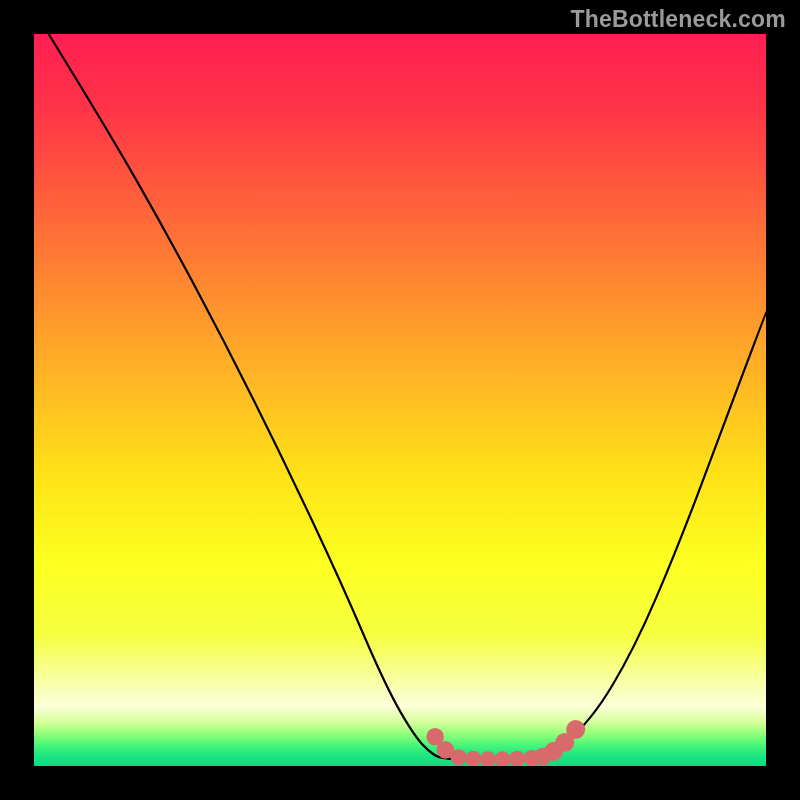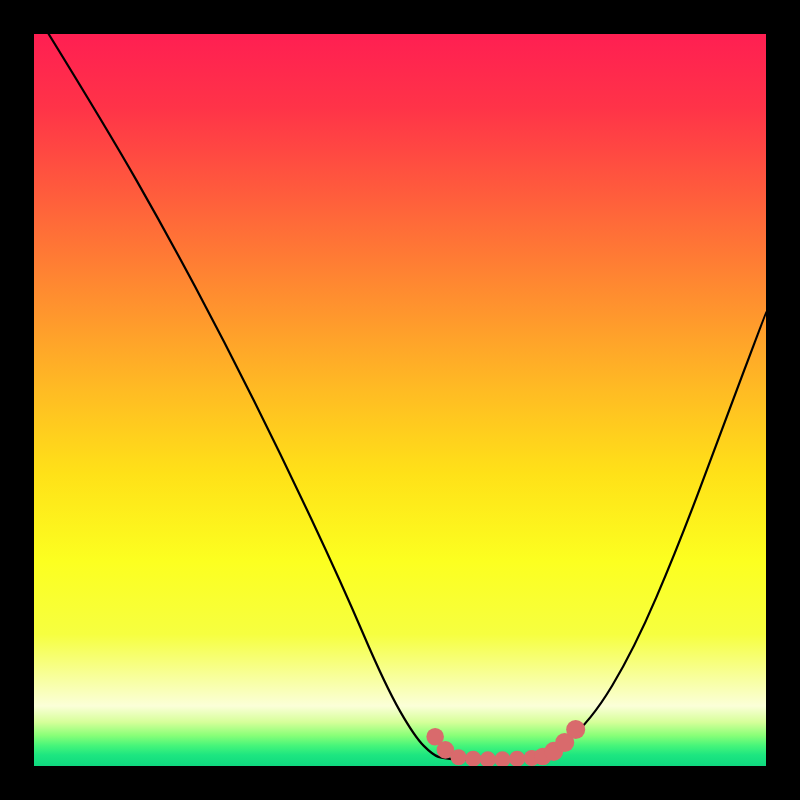--- a/index.html
+++ b/index.html
@@ -90,13 +90,14 @@
           <circle cx="468.48" cy="725.41" r="8.05" fill="#d96a6c"></circle>
           <circle cx="483.12" cy="724.68" r="8.05" fill="#d96a6c"></circle>
           <circle cx="497.76" cy="723.95" r="8.05" fill="#d96a6c"></circle>
           <circle cx="508.74" cy="722.48" r="8.78" fill="#d96a6c"></circle>
           <circle cx="519.72" cy="717.36" r="9.52" fill="#d96a6c"></circle>
           <circle cx="530.70" cy="708.58" r="9.52" fill="#d96a6c"></circle>
           <circle cx="541.68" cy="695.40" r="9.52" fill="#d96a6c"></circle>
         </g>
     </svg>
   </div>
+  <div class="watermark">TheBottleneck.com</div>
 </div>
 
 </body></html>

